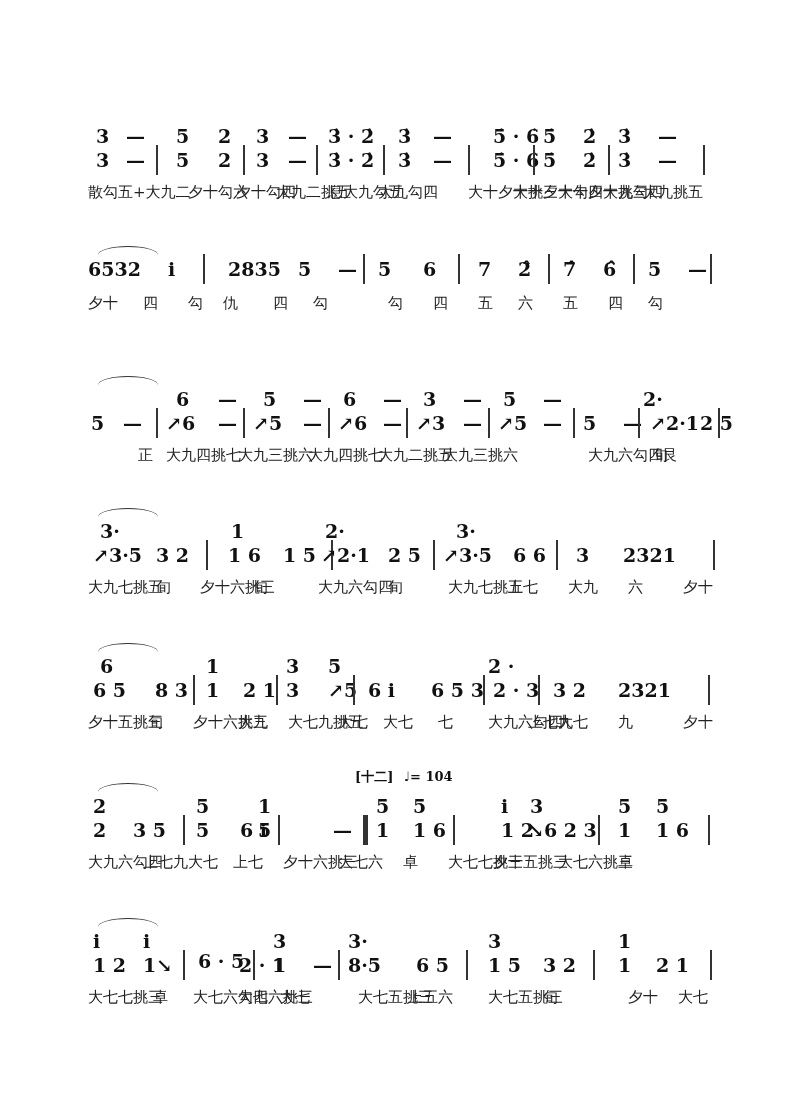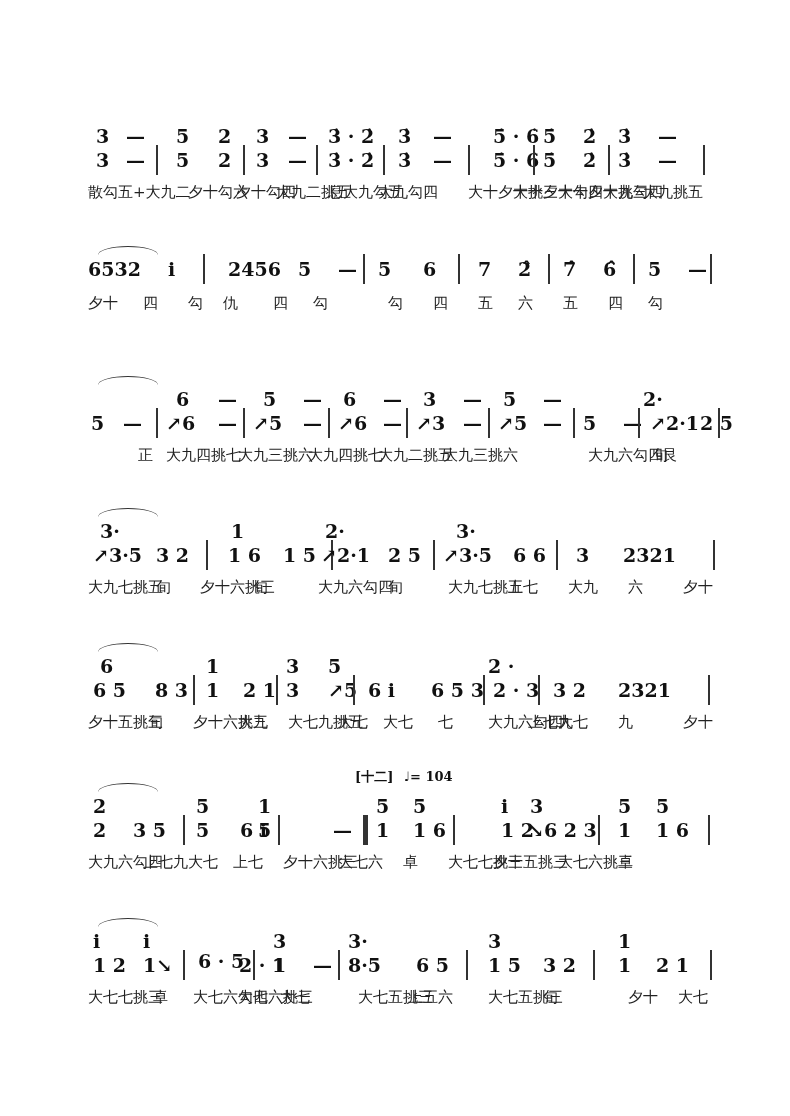--- a/index.html
+++ b/index.html
@@ -70,21 +70,21 @@
         <span class="tabtok" style="left: 470px;">大十夕十挑三</span>
         <span class="tabtok" style="left: 515px;">大九勾四</span>
         <span class="tabtok" style="left: 555px; font-family: Liberation Mono, monospace;">大九挑五</span>
       </div>
     </div>
     <div class="system" style="top: 258px;">
       <div class="row" style="top: 0px;">
         <span class="tok" style="left: 0px;">6532</span>
         <span class="tok" style="left: 80px;">i</span>
         <div class="bar" style="left: 115px; top: -4px; height: 30px;"></div>
-        <span class="tok" style="left: 140px;">2456</span>
+        <span class="tok" style="left: 140px;">2835</span>
         <span class="tok" style="left: 210px;">5</span>
         <span class="tok" style="left: 250px;">—</span>
         <div class="bar" style="left: 275px; top: -4px; height: 30px;"></div>
         <span class="tok" style="left: 290px;">5</span>
         <span class="tok" style="left: 335px;">6</span>
         <div class="bar" style="left: 370px; top: -4px; height: 30px;"></div>
         <span class="tok" style="left: 390px;">7</span>
         <span class="tok" style="left: 430px;">2̂</span>
         <div class="bar" style="left: 460px; top: -4px; height: 30px;"></div>
         <span class="tok" style="left: 475px;">7̂</span>

